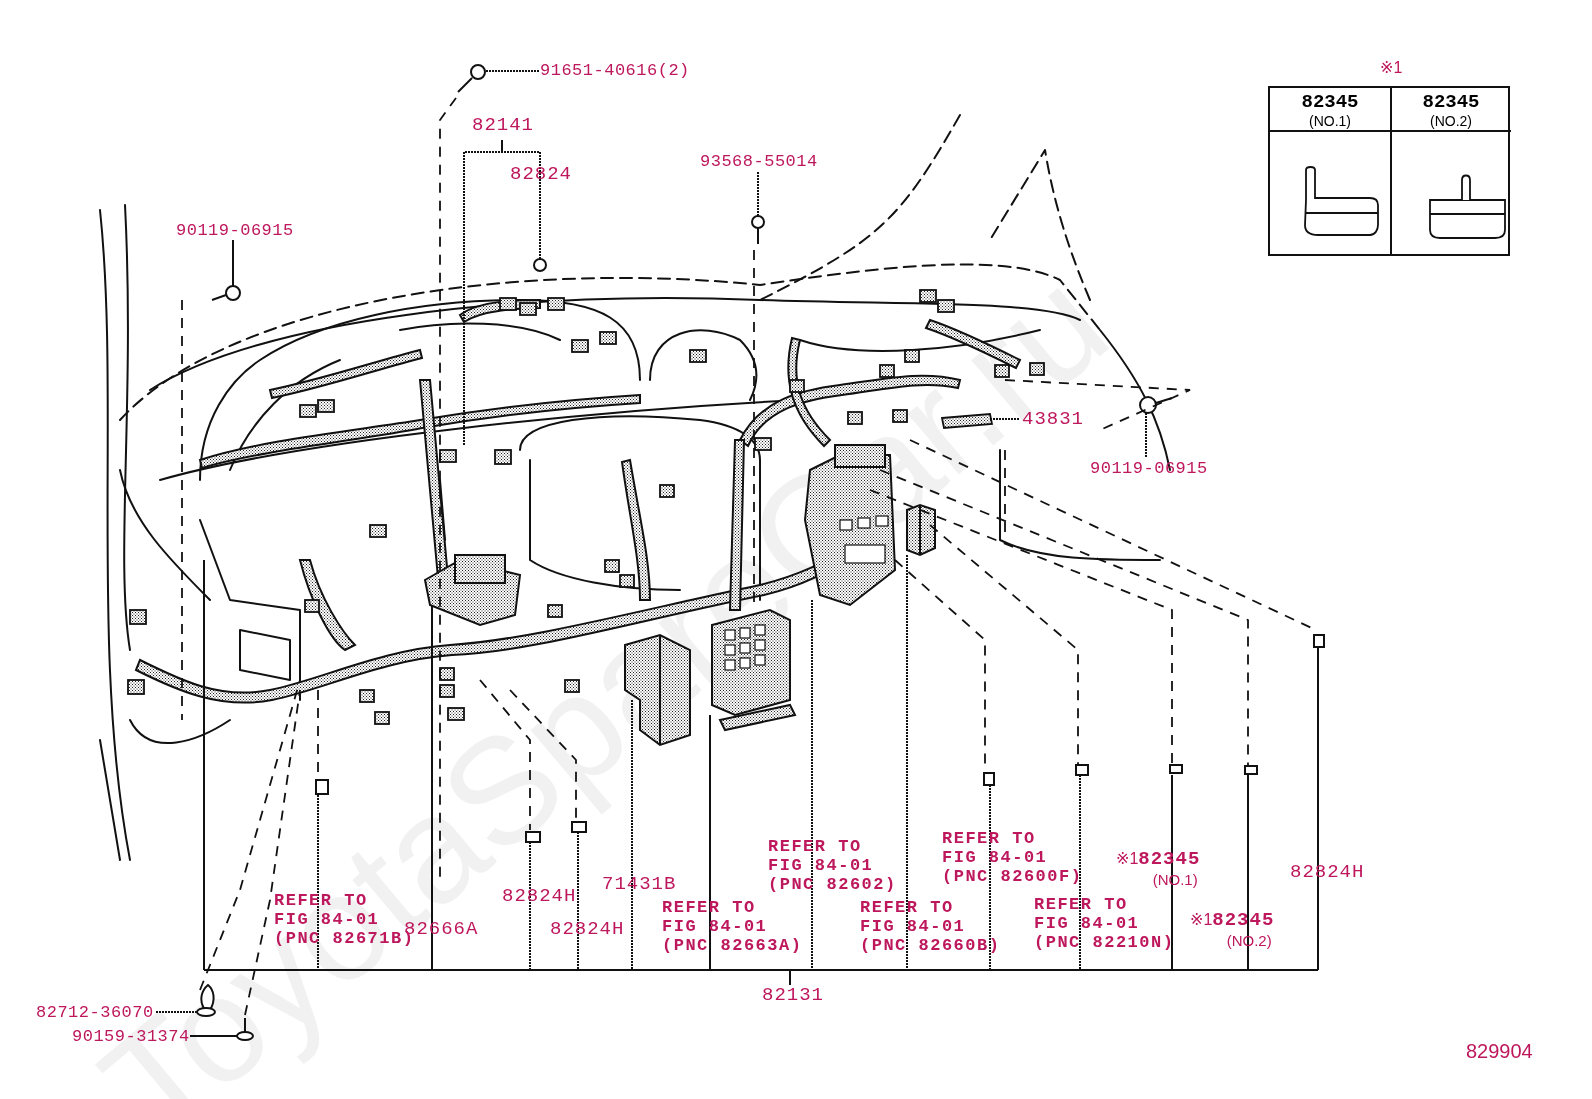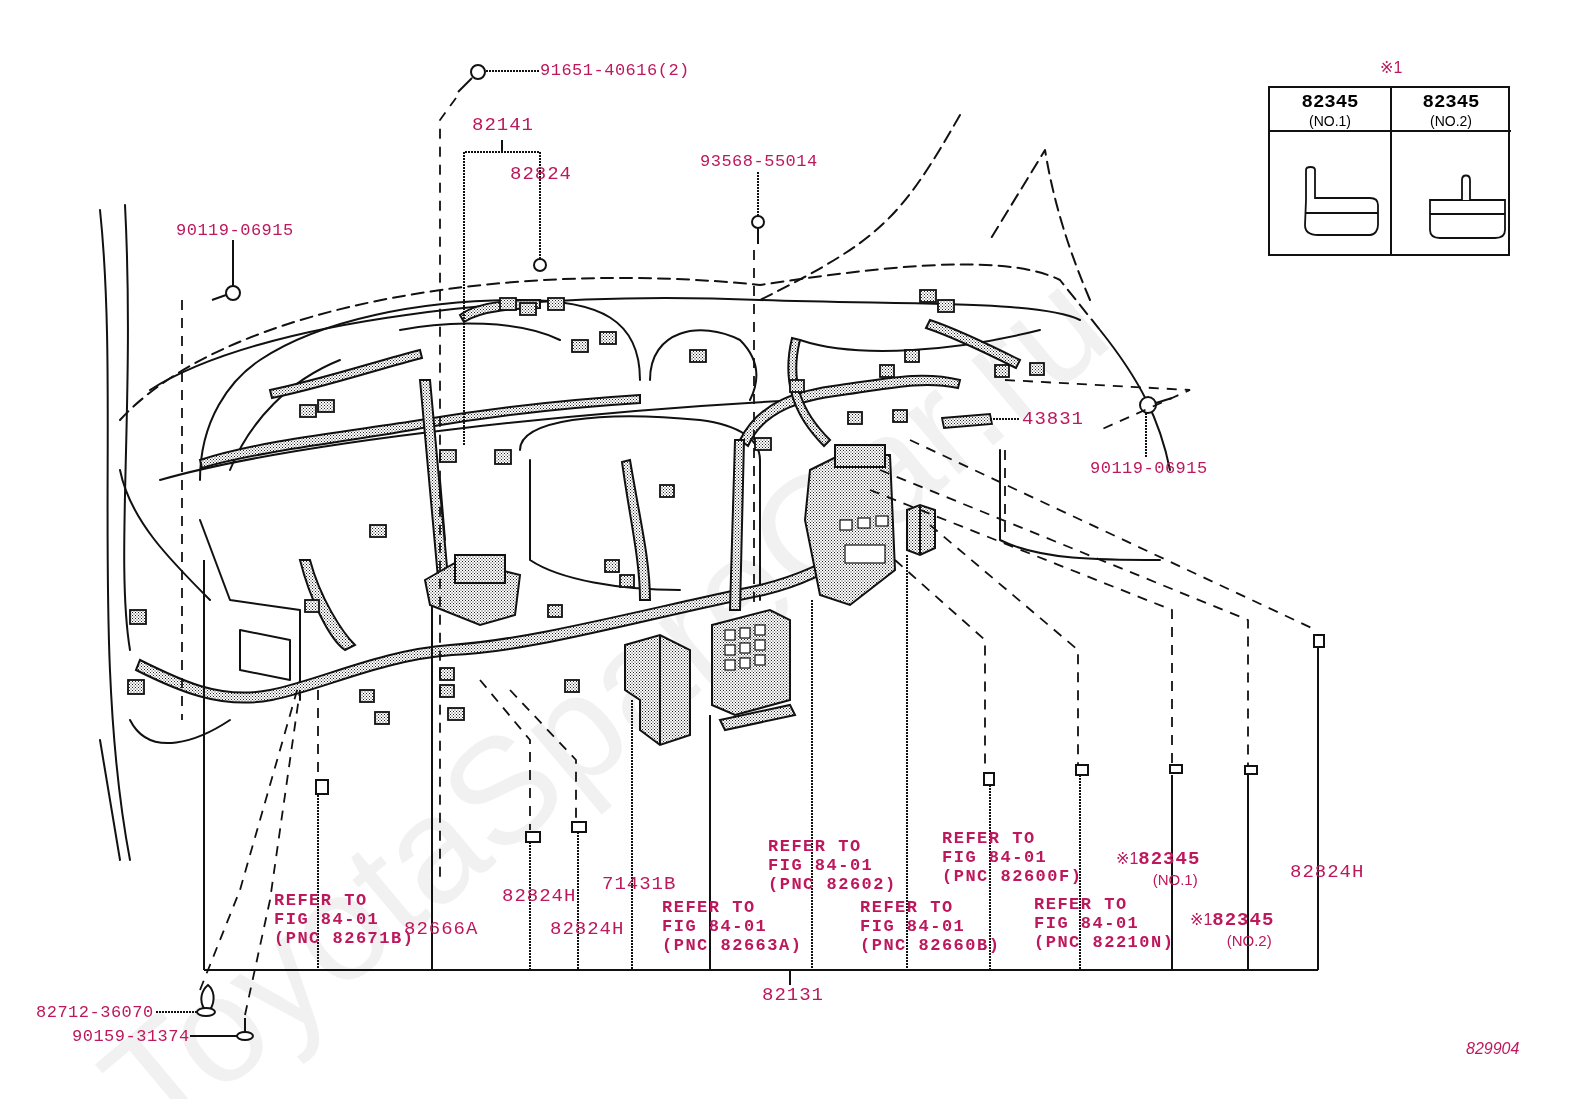--- a/index.html
+++ b/index.html
@@ -314,14 +314,14 @@
   <div class="lbl" style="left:1190px;top:911px;text-align:center;">
     <span class="note">※1</span><span class="big" style="font-weight:bold;">82345</span>
     <div class="sub" style="margin-top:3px;padding-left:34px;">(NO.2)</div>
   </div>
   <div class="lbl big" style="left:1290px;top:863px;">82824H</div>
 
   <div class="lbl big" style="left:762px;top:986px;">82131</div>
   <div class="lbl pn" style="left:36px;top:1004px;">82712-36070</div>
   <div class="lbl pn" style="left:72px;top:1028px;">90159-31374</div>
 
-  <div class="lbl" style="left:1466px;top:1041px;font-family:'Liberation Sans','DejaVu Sans',sans-serif;font-size:16px;font-style:italic;">829904</div>
+  <div class="lbl" style="left:1466px;top:1041px;font-family:'Liberation Sans','DejaVu Sans',sans-serif;font-size:20px;">829904</div>
 </div>
 
 </body></html>

